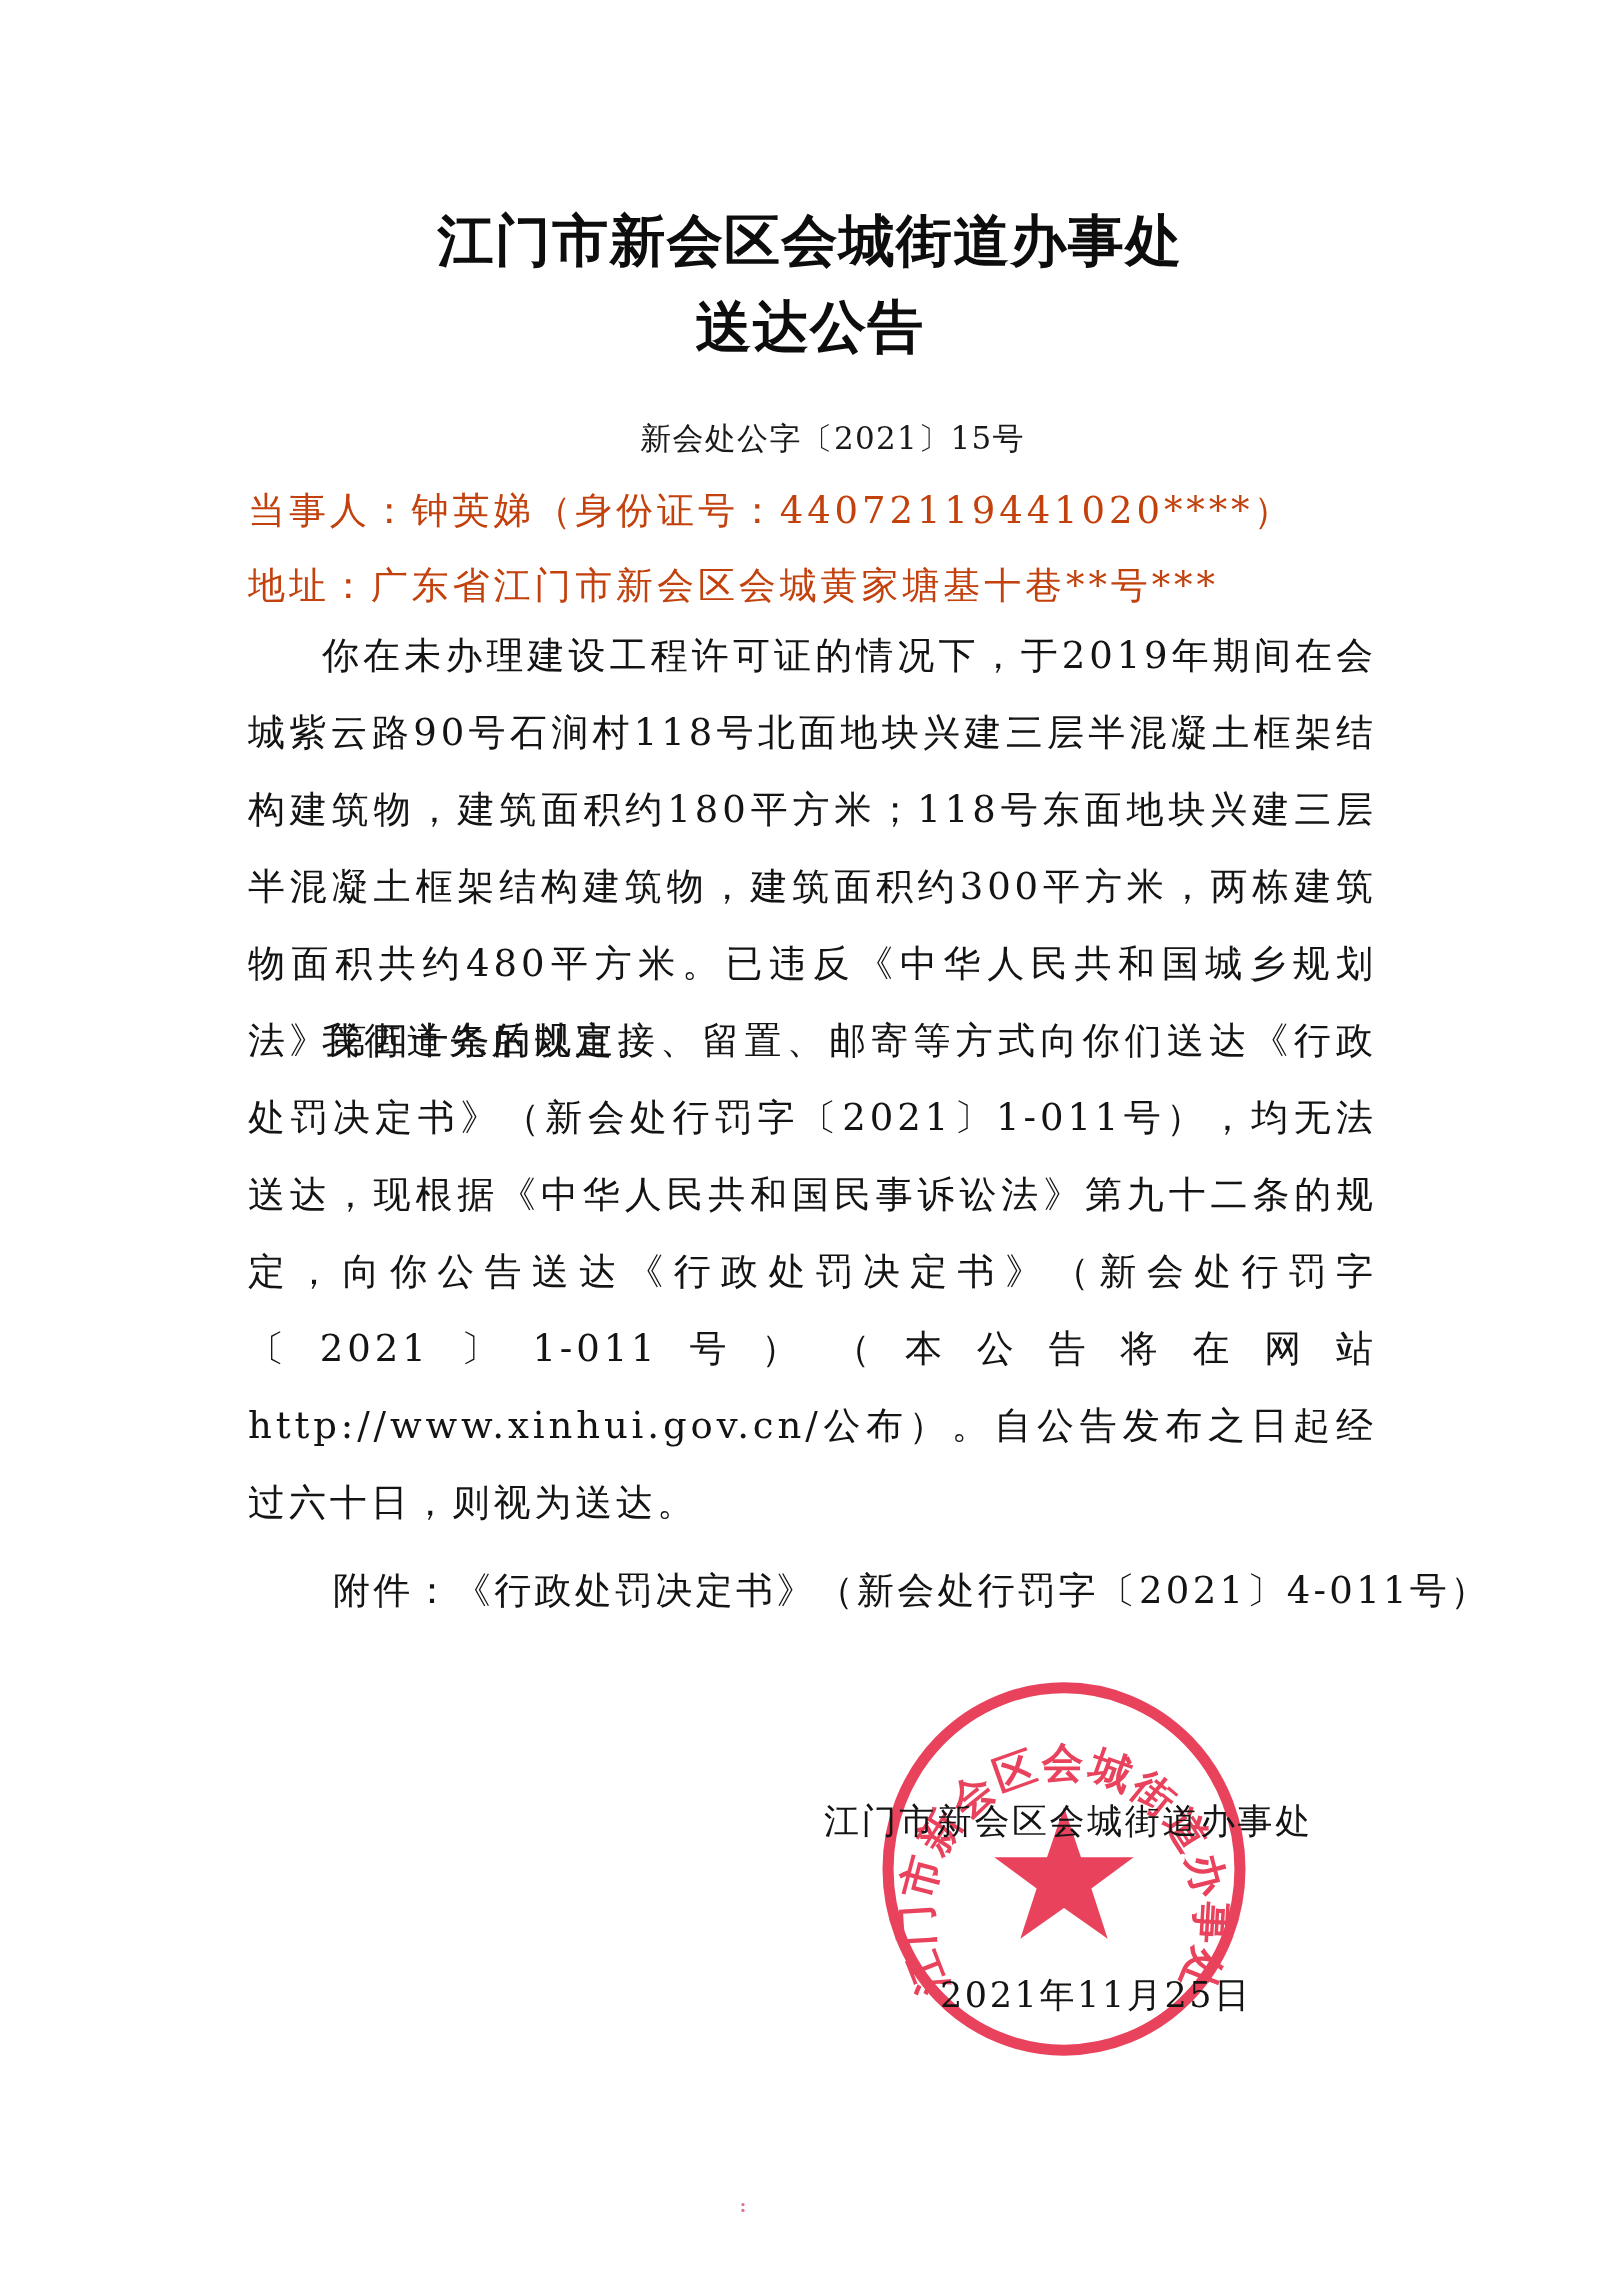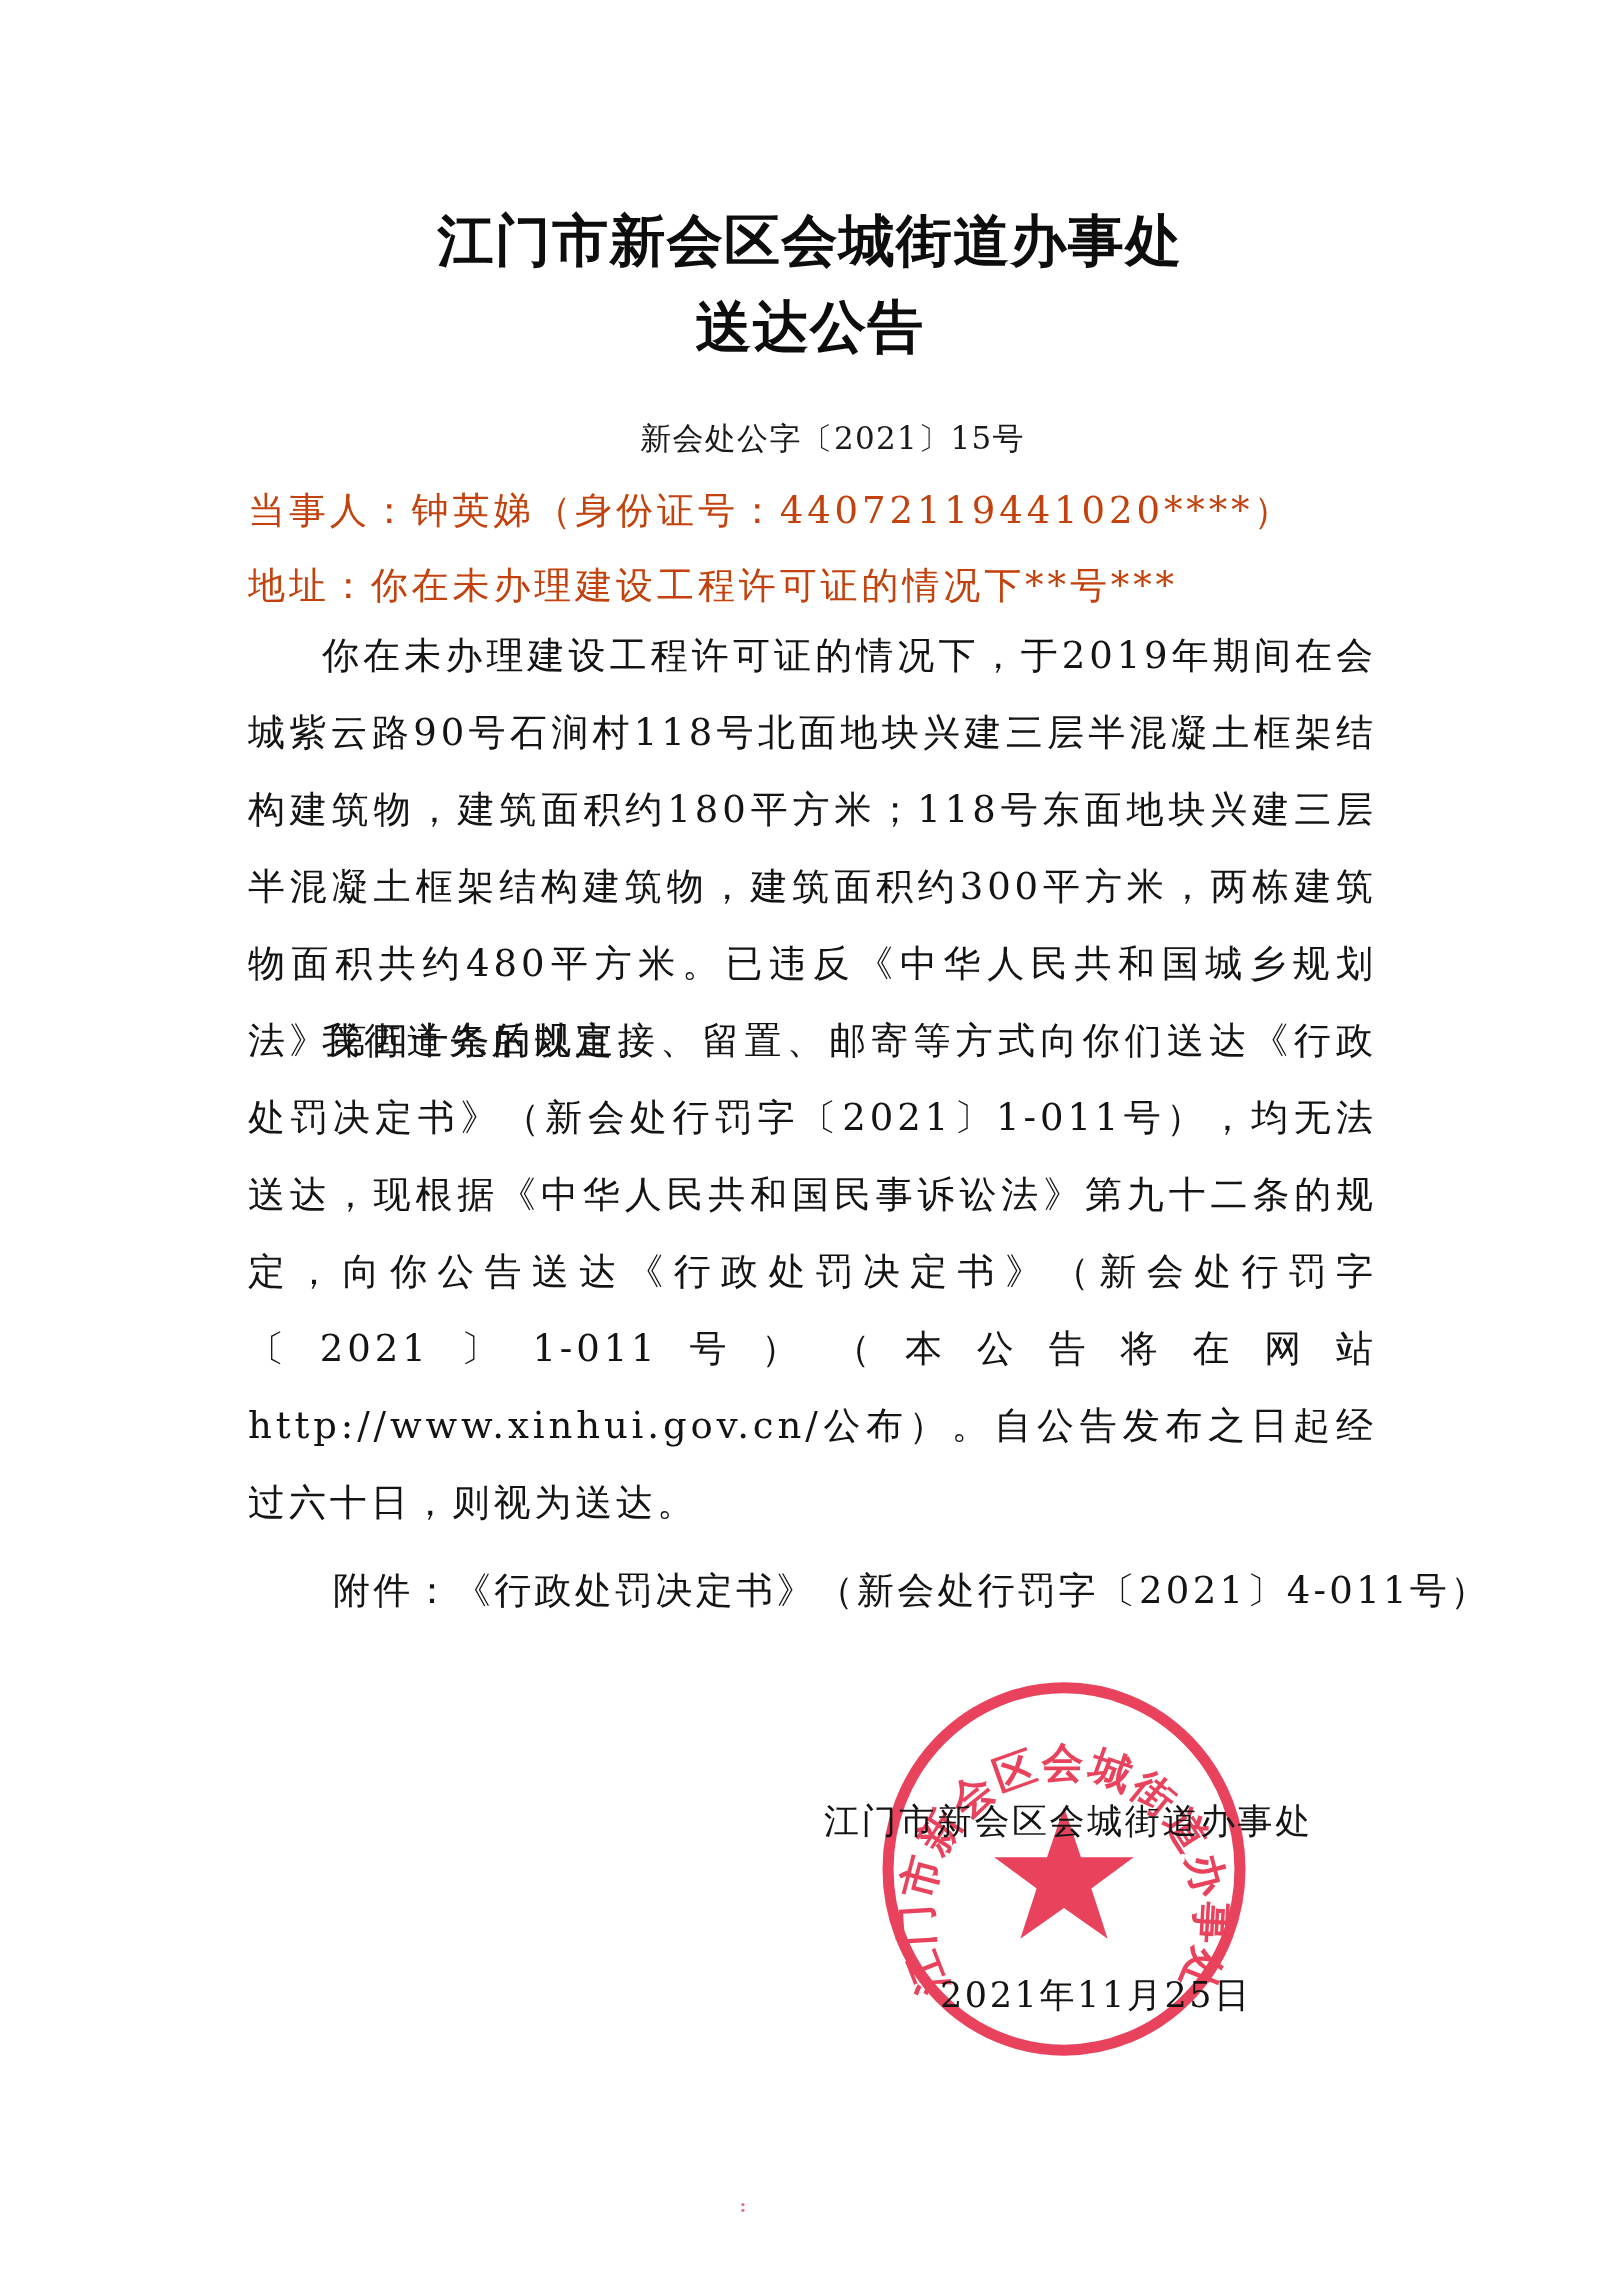--- a/index.html
+++ b/index.html
@@ -127,21 +127,21 @@
   <h1 class="title line1">江门市新会区会城街道办事处</h1>
   <h1 class="title line2">送达公告</h1>
 
   <div class="docno">新会处公字〔2021〕15号</div>
 
   <div class="field party">
     <span>当事人：</span><span>钟英娣</span><span>（身份证号：44072119441020****）</span>
   </div>
 
   <div class="field address">
-    <span>地址：</span><span>你在未办理建设工程许可证的情况下**号***</span>
+    <span>地址：</span><span>广东省江门市新会区会城黄家塘基十巷**号***</span>
   </div>
 
   <div class="body-block para1">
     <p>你在未办理建设工程许可证的情况下，于2019年期间在会城紫云路90号石涧村118号北面地块兴建三层半混凝土框架结构建筑物，建筑面积约180平方米；118号东面地块兴建三层半混凝土框架结构建筑物，建筑面积约300平方米，两栋建筑物面积共约480平方米。已违反《中华人民共和国城乡规划法》第四十条的规定。</p>
   </div>
 
   <div class="body-block para2">
     <p>我街道先后以直接、留置、邮寄等方式向你们送达《行政处罚决定书》（新会处行罚字〔2021〕1-011号），均无法送达，现根据《中华人民共和国民事诉讼法》第九十二条的规定，向你公告送达《行政处罚决定书》（新会处行罚字〔2021〕1-011号）（本公告将在网站http://www.xinhui.gov.cn/公布）。自公告发布之日起经过六十日，则视为送达。</p>
   </div>
 

